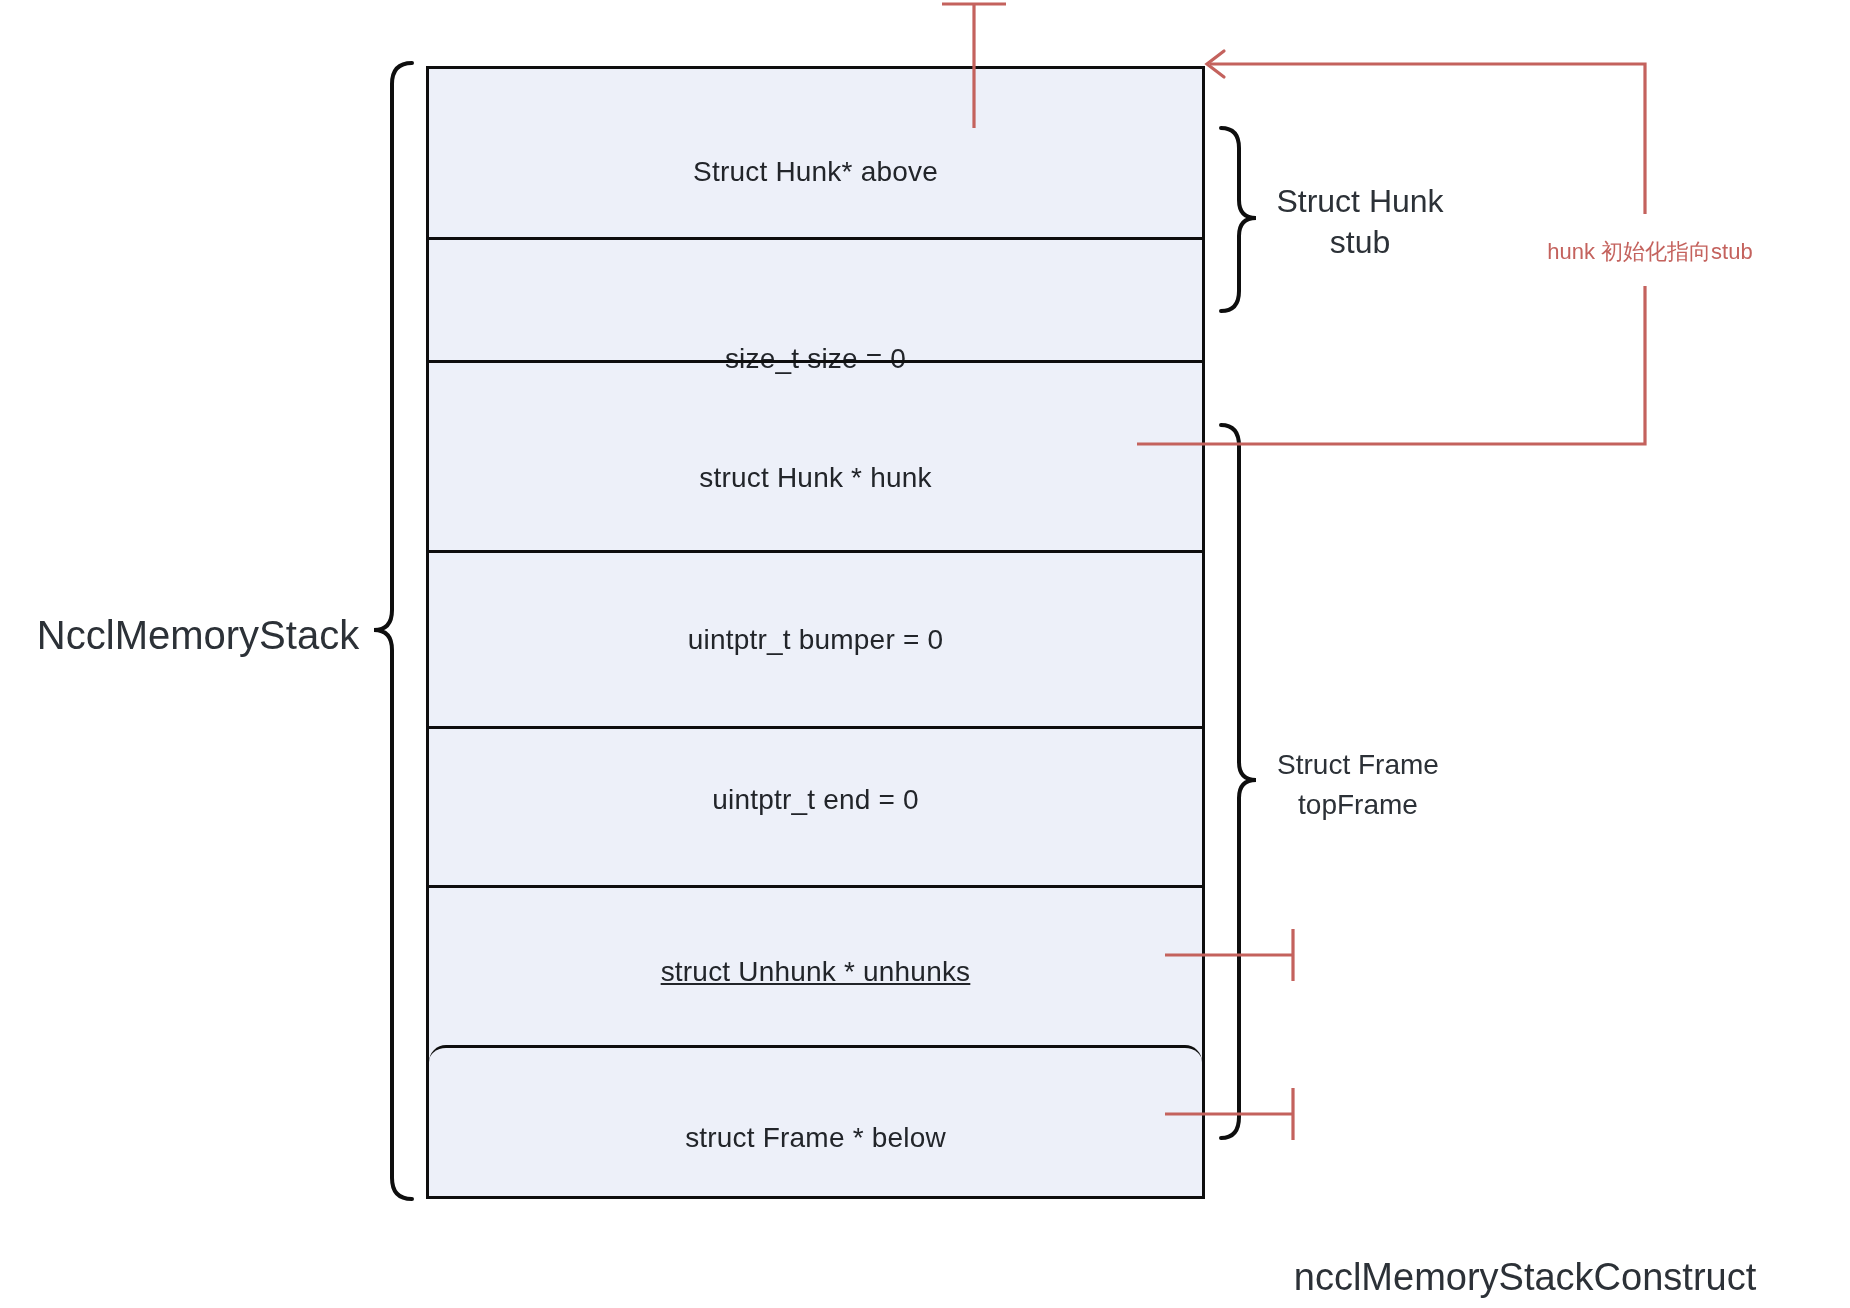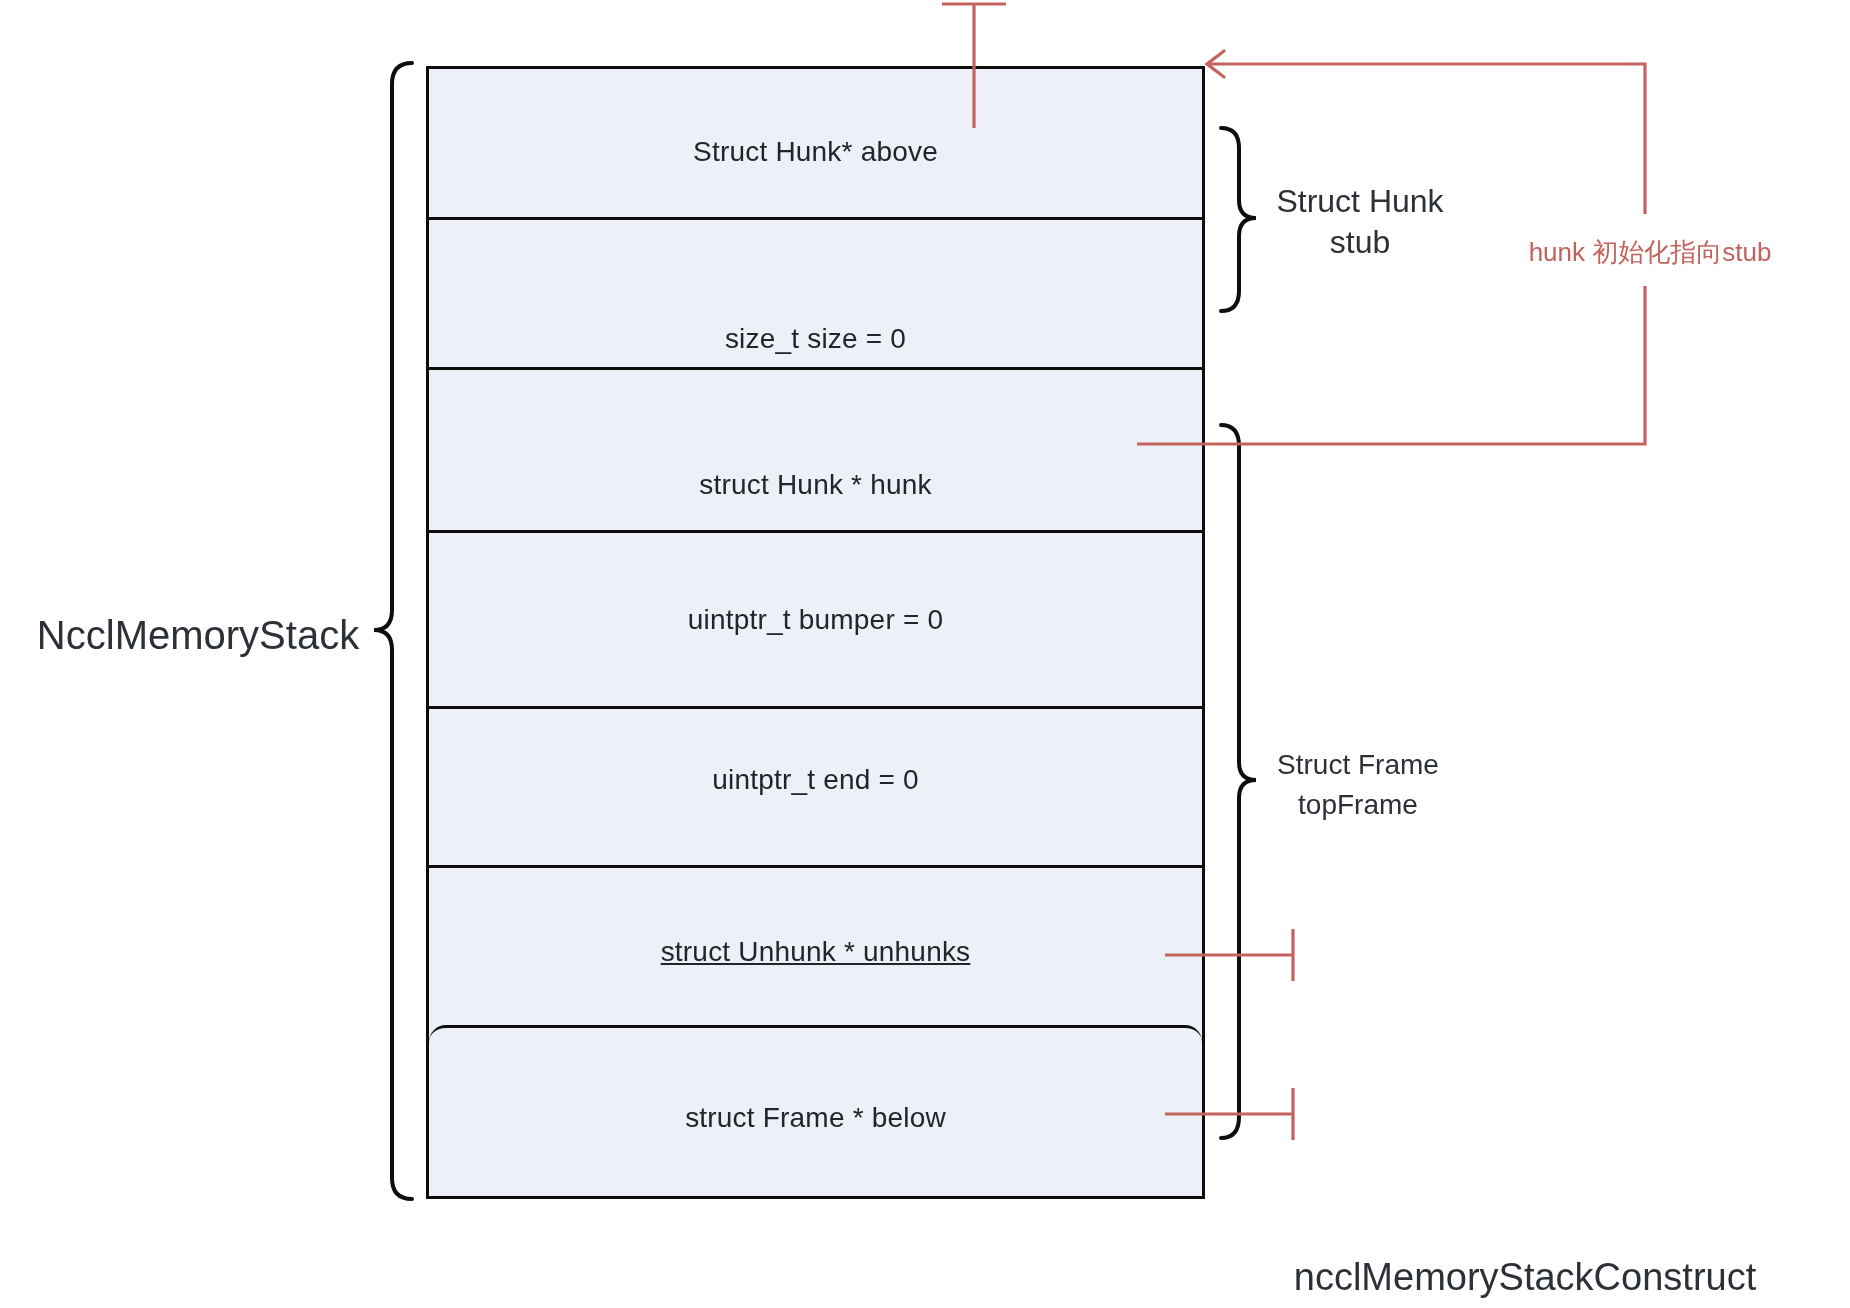--- a/index.html
+++ b/index.html
@@ -17,25 +17,26 @@
     box-sizing:border-box;
     background:#edf0f9;
     border:3px solid #0e0e0e;
   }
   .cell{
     position:absolute;left:0;width:100%;
     box-sizing:border-box;
     display:flex;align-items:center;justify-content:center;
     font-size:28px;color:#22252a;
     letter-spacing:0.2px;
+    margin-top:20px;
   }
   .cell.bt{border-top:3px solid #0e0e0e;}
   .r1{top:0;height:148px;padding-top:18px;}
   .r2{top:148px;height:138px;padding-top:11px;align-items:flex-end;}
-  .r3{top:298px;height:216px;padding-top:16px;}
+  .r3{top:271px;height:216px;padding-top:16px;}
   .r4{top:461px;height:176px;padding-top:0;}
   .r5{top:637px;height:137px;padding-top:8px;}
   .r6{top:796px;height:160px;padding-top:11px;text-decoration:underline;}
   .r7{top:956px;height:171px;padding-top:12px;border-radius:17px;}
   
   svg.overlay{
     position:absolute;left:0;top:0;
     pointer-events:none;
   }
   
@@ -45,21 +46,21 @@
     white-space:nowrap;
     color:#2c3137;
     text-align:center;
   }
   .nccl{left:198px;top:635px;font-size:40px;}
   .stub-label{left:1360px;top:222px;font-size:32px;line-height:41px;text-align:center;}
   .topframe-label{left:1358px;top:785px;font-size:28px;line-height:40px;text-align:center;}
   .construct{left:1525px;top:1277px;font-size:38px;}
   .rednote{
     left:1650px;top:252px;
-    font-size:26px;line-height:30px;
+    font-size:22px;line-height:30px;
     text-align:center;color:#c4625d;
   }
 </style>
 </head>
 <body>
 
 <div class="canvas">
 
   <div class="stack-box">
     <div class="cell r1">

